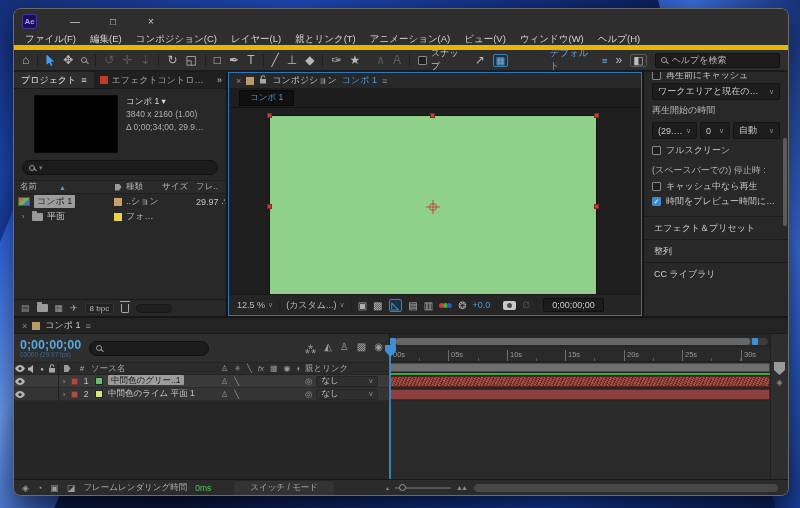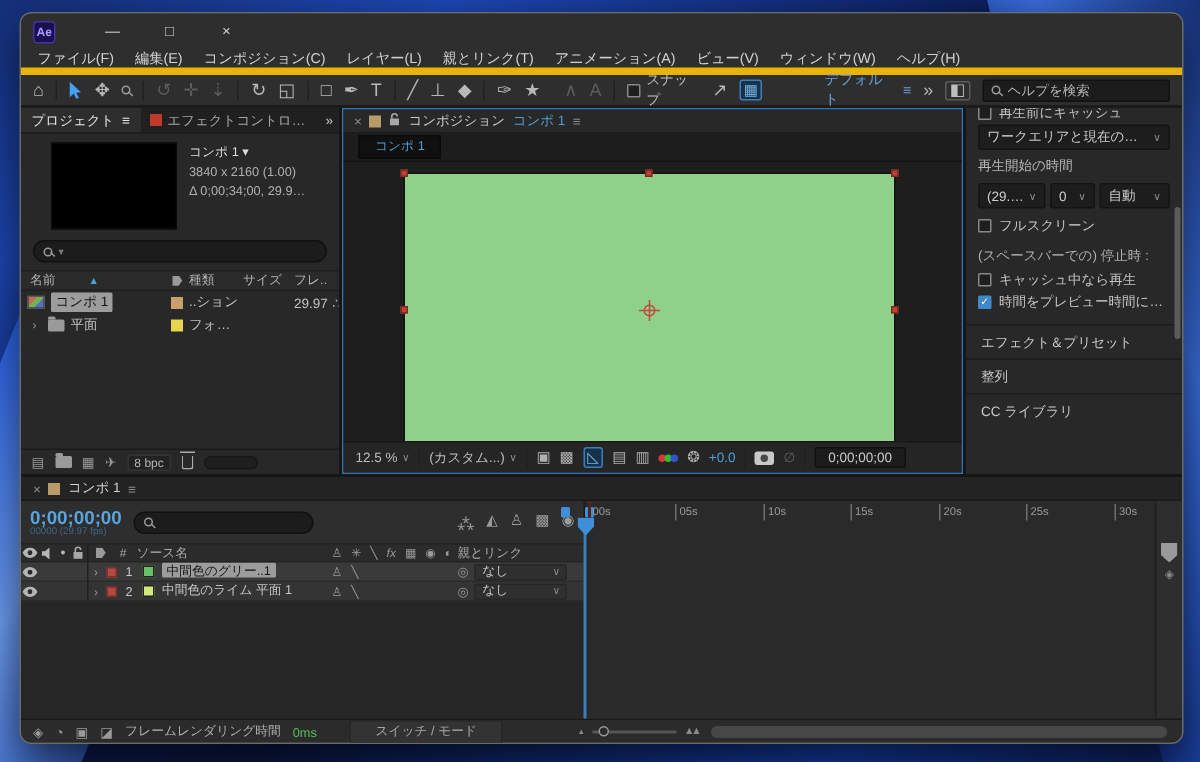--- a/index.html
+++ b/index.html
@@ -128,21 +128,21 @@
   .tl-row.sel{background:#3a3a3a}
   .exp{width:10px;color:#999;text-align:center;font-size:8px}
   .chip{width:7px;height:7px;background:#b04a42;border:1px solid #7e2f2a;margin:0 2px}
   .lnum{width:12px;text-align:center}
   .lsw{width:8px;height:8px;border:1px solid #222;margin:0 3px;flex:0 0 auto}
   .lname{flex:1;min-width:0;padding-left:2px}
   .swg{width:88px;display:flex;align-items:center;gap:6px;font-size:8px;color:#9a9a9a;padding-left:4px;flex:0 0 auto}
   .parentc{width:84px;display:flex;align-items:center;gap:4px;font-size:8.5px;flex:0 0 auto}
   .pdd{background:#2f2f2f;border:1px solid #262626;border-radius:2px;display:flex;align-items:center;justify-content:space-between;width:62px;padding:0 4px;height:11px}
   .tl-fill{flex:1;background:#262626}
-  .tl-right{flex:1;position:relative;background:#262626;display:flex;flex-direction:row;min-width:0}
+  .tl-right{flex:1;position:relative;background:#262626;display:flex;flex-direction:column;min-width:0}
   .tr-zoom{height:9px;margin:3px 2px 2px 0;position:relative}
   .zoomtrack{position:absolute;inset:1px 0;background:#3b3b3b;border-radius:4px}
   .zoominner{position:absolute;top:1px;bottom:1px;left:6px;right:18px;background:#666;border-radius:3px}
   .zh{position:absolute;top:1px;width:6px;height:7px;background:#3e8fd6;border-radius:1px}
   .tr-ruler{height:14px;background:#2a2a2a;border-bottom:1px solid #1e1e1e;position:relative;font-size:7.5px;color:#9a9a9a;
     background-image:repeating-linear-gradient(90deg,#555 0 1px,transparent 1px 29.2px);background-size:100% 3px;background-position:0 100%;background-repeat:no-repeat}
   .rlab{position:absolute;top:2px;height:11px;border-left:1px solid #6e6e6e;padding-left:2px;line-height:9px}
   .tr-workarea{height:13px;position:relative}
   .wa-bar{position:absolute;left:0;right:0;top:1px;height:9px;background:#6e6e6e;border-radius:1px;border:1px solid #4a4a4a}
   .wa-green{position:absolute;left:0;right:0;bottom:0;height:2px;background:#2fae2f}

